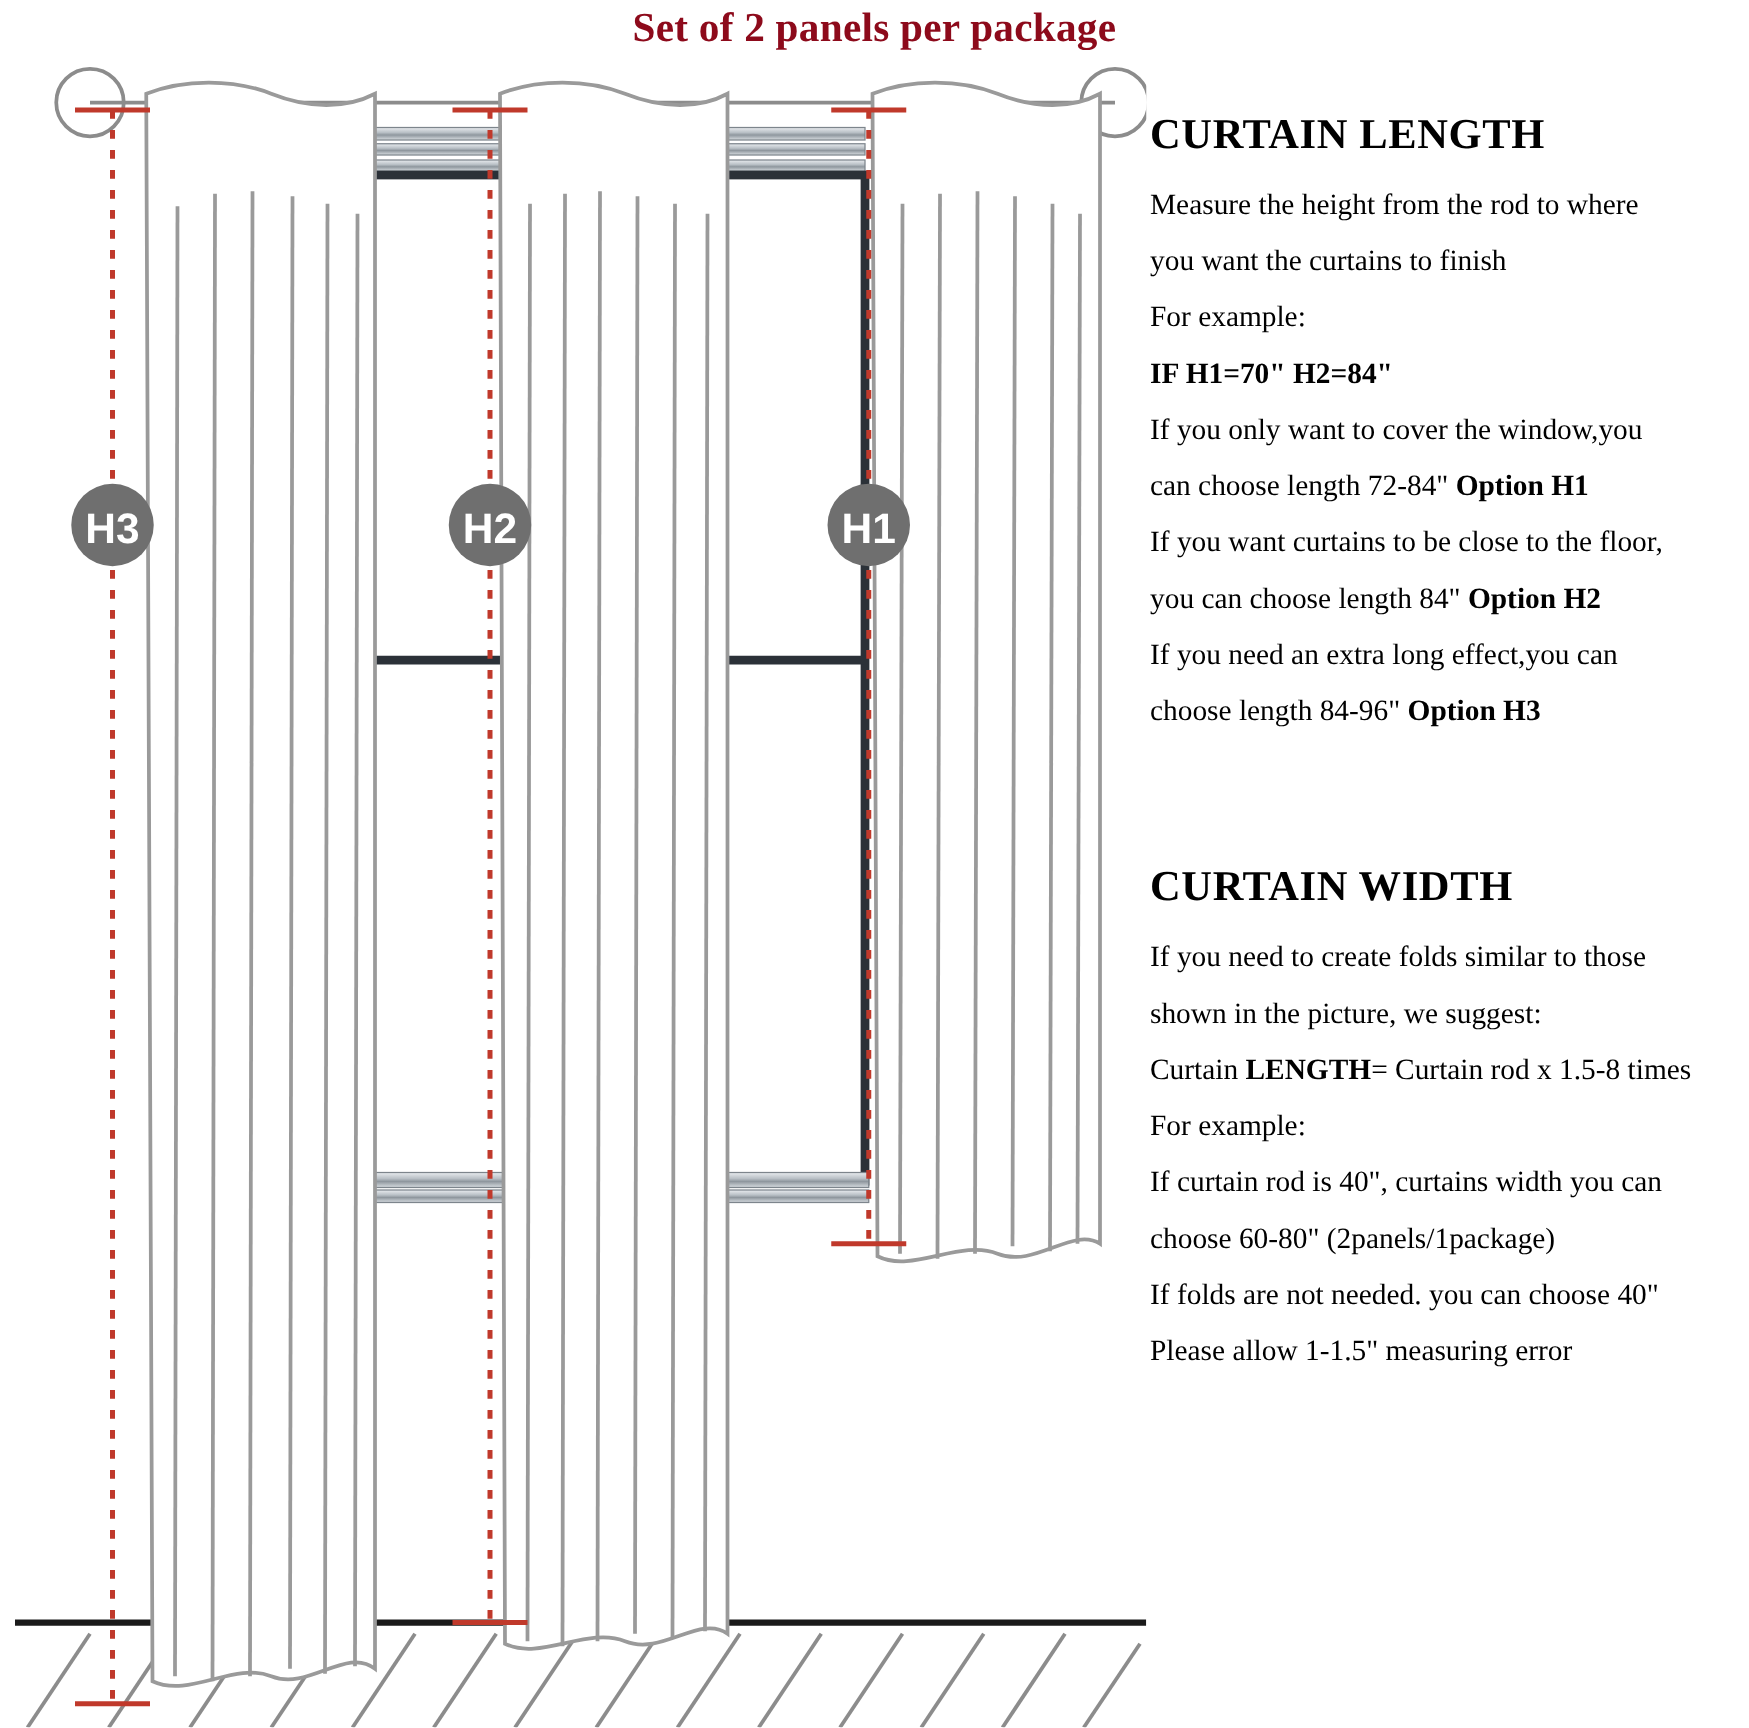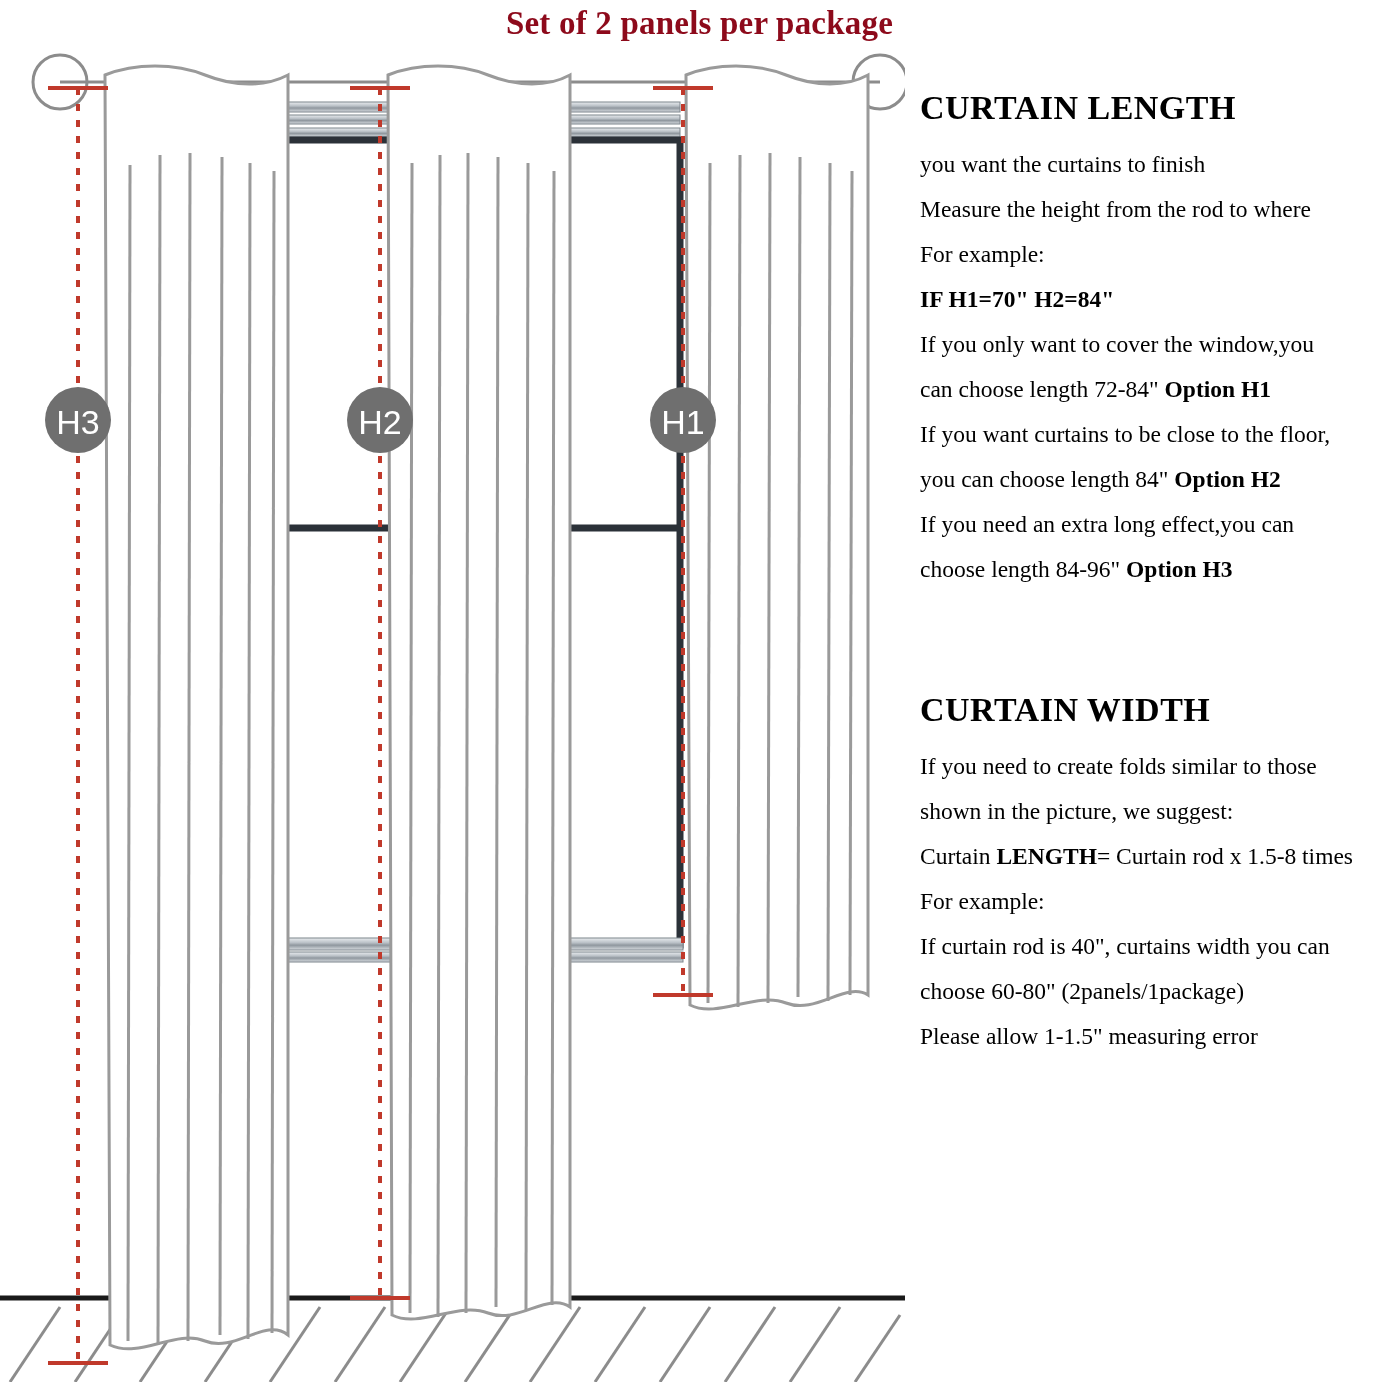--- a/index.html
+++ b/index.html
@@ -35,24 +35,25 @@
     font-size: 33px;
     color: #8d0a1b;
     letter-spacing: 0.2px;
     line-height: 42px;
     padding-top: 2px;
   }
 
   
   .illus {
     position: absolute;
-    left: 0;
+    left: 12px;
     top: 45px;
     width: 905px;
     height: 1337px;
+    font-weight: bold;
   }
   .illus svg { display: block; }
 
   
   .textcol {
     position: absolute;
     left: 920px;
     top: 62px;
     width: 475px;
     height: 1320px;
@@ -216,40 +217,41 @@
       <text x="78" y="389" text-anchor="middle" font-family="Liberation Sans, sans-serif" font-size="34" fill="#ffffff">H3</text>
       <text x="380" y="389" text-anchor="middle" font-family="Liberation Sans, sans-serif" font-size="34" fill="#ffffff">H2</text>
       <text x="683" y="389" text-anchor="middle" font-family="Liberation Sans, sans-serif" font-size="34" fill="#ffffff">H1</text>
     </svg>
   </div>
 
   <div class="textcol">
 
     <h2 class="sec-title">CURTAIN LENGTH</h2>
     <div class="para">
+      <span class="line">Measure the height from the rod to where</span>
       <span class="line">you want the curtains to finish</span>
-      <span class="line">Measure the height from the rod to where</span>
       <span class="line">For example:</span>
       <span class="line"><b>IF H1=70" H2=84"</b></span>
       <span class="line">If you only want to cover the window,you</span>
       <span class="line"><span>can choose length 72-84" </span><b>Option H1</b></span>
       <span class="line">If you want curtains to be close to the floor,</span>
       <span class="line"><span>you can choose length 84" </span><b>Option H2</b></span>
       <span class="line">If you need an extra long effect,you can</span>
       <span class="line"><span>choose length 84-96" </span><b>Option H3</b></span>
     </div>
 
     <h2 class="sec-title t2">CURTAIN WIDTH</h2>
     <div class="para">
       <span class="line">If you need to create folds similar to those</span>
       <span class="line">shown in the picture, we suggest:</span>
       <span class="line"><span>Curtain </span><b>LENGTH</b><span>= Curtain rod x 1.5-8 times</span></span>
       <span class="line">For example:</span>
       <span class="line">If curtain rod is 40", curtains width you can</span>
       <span class="line">choose 60-80" (2panels/1package)</span>
+      <span class="line">If folds are not needed. you can choose 40"</span>
     </div>
 
     <div class="para">
       <span class="line">Please allow 1-1.5" measuring error</span>
     </div>
 
   </div>
 </div>
 
 </body></html>

